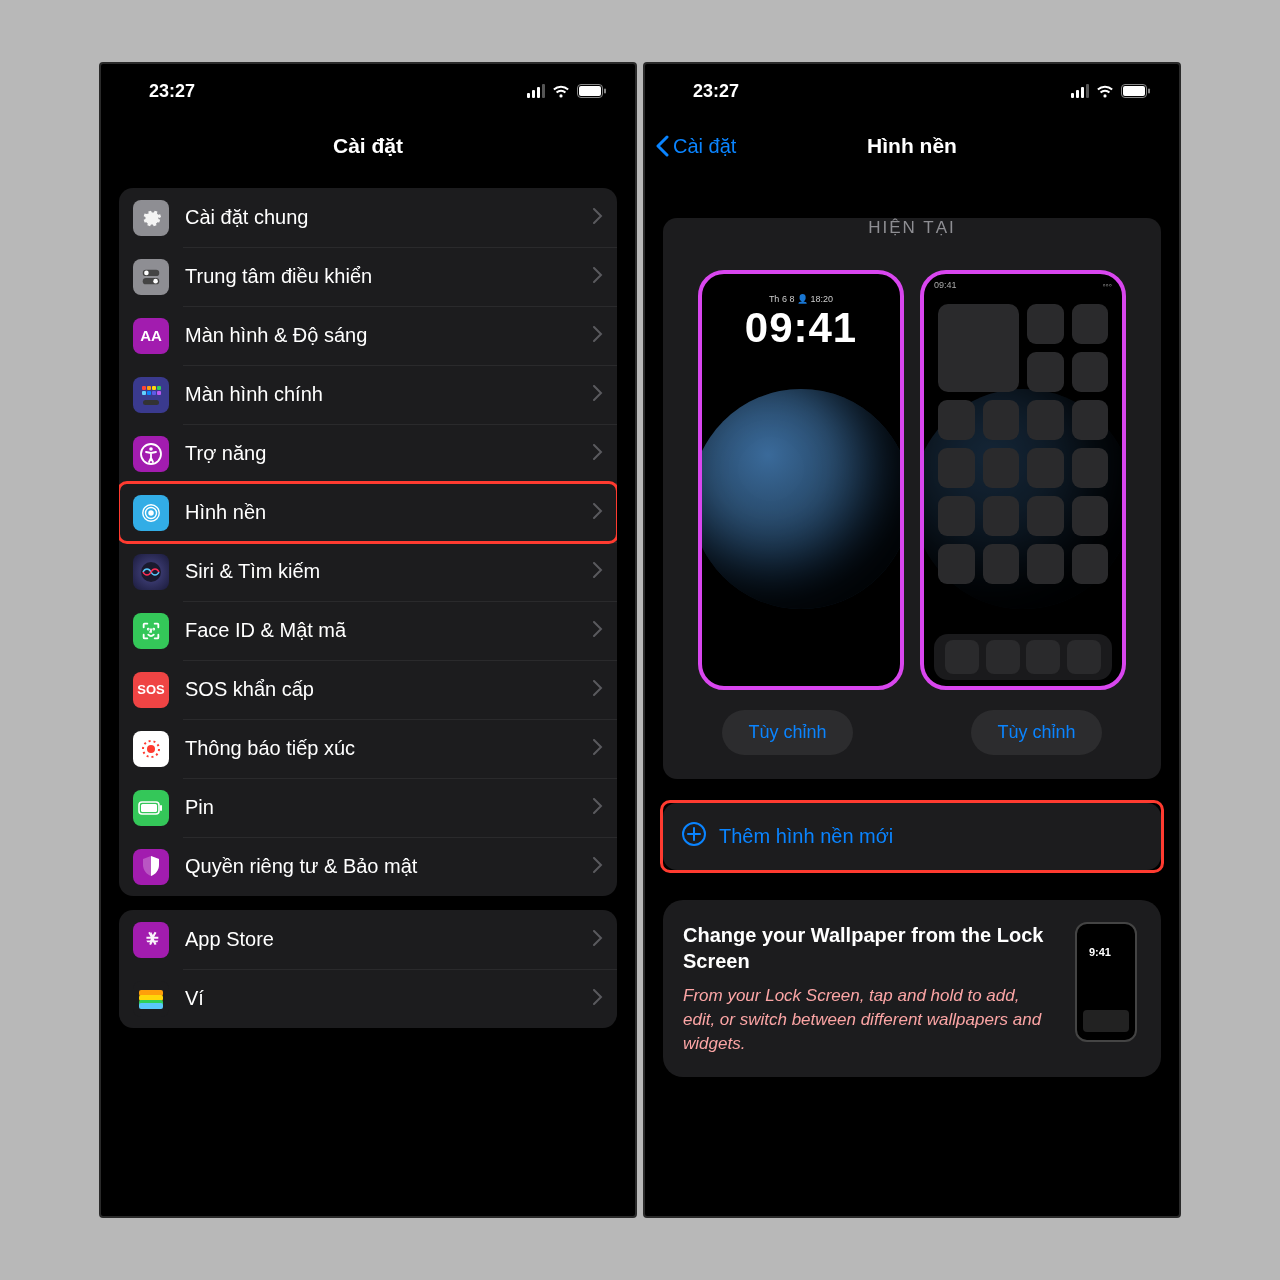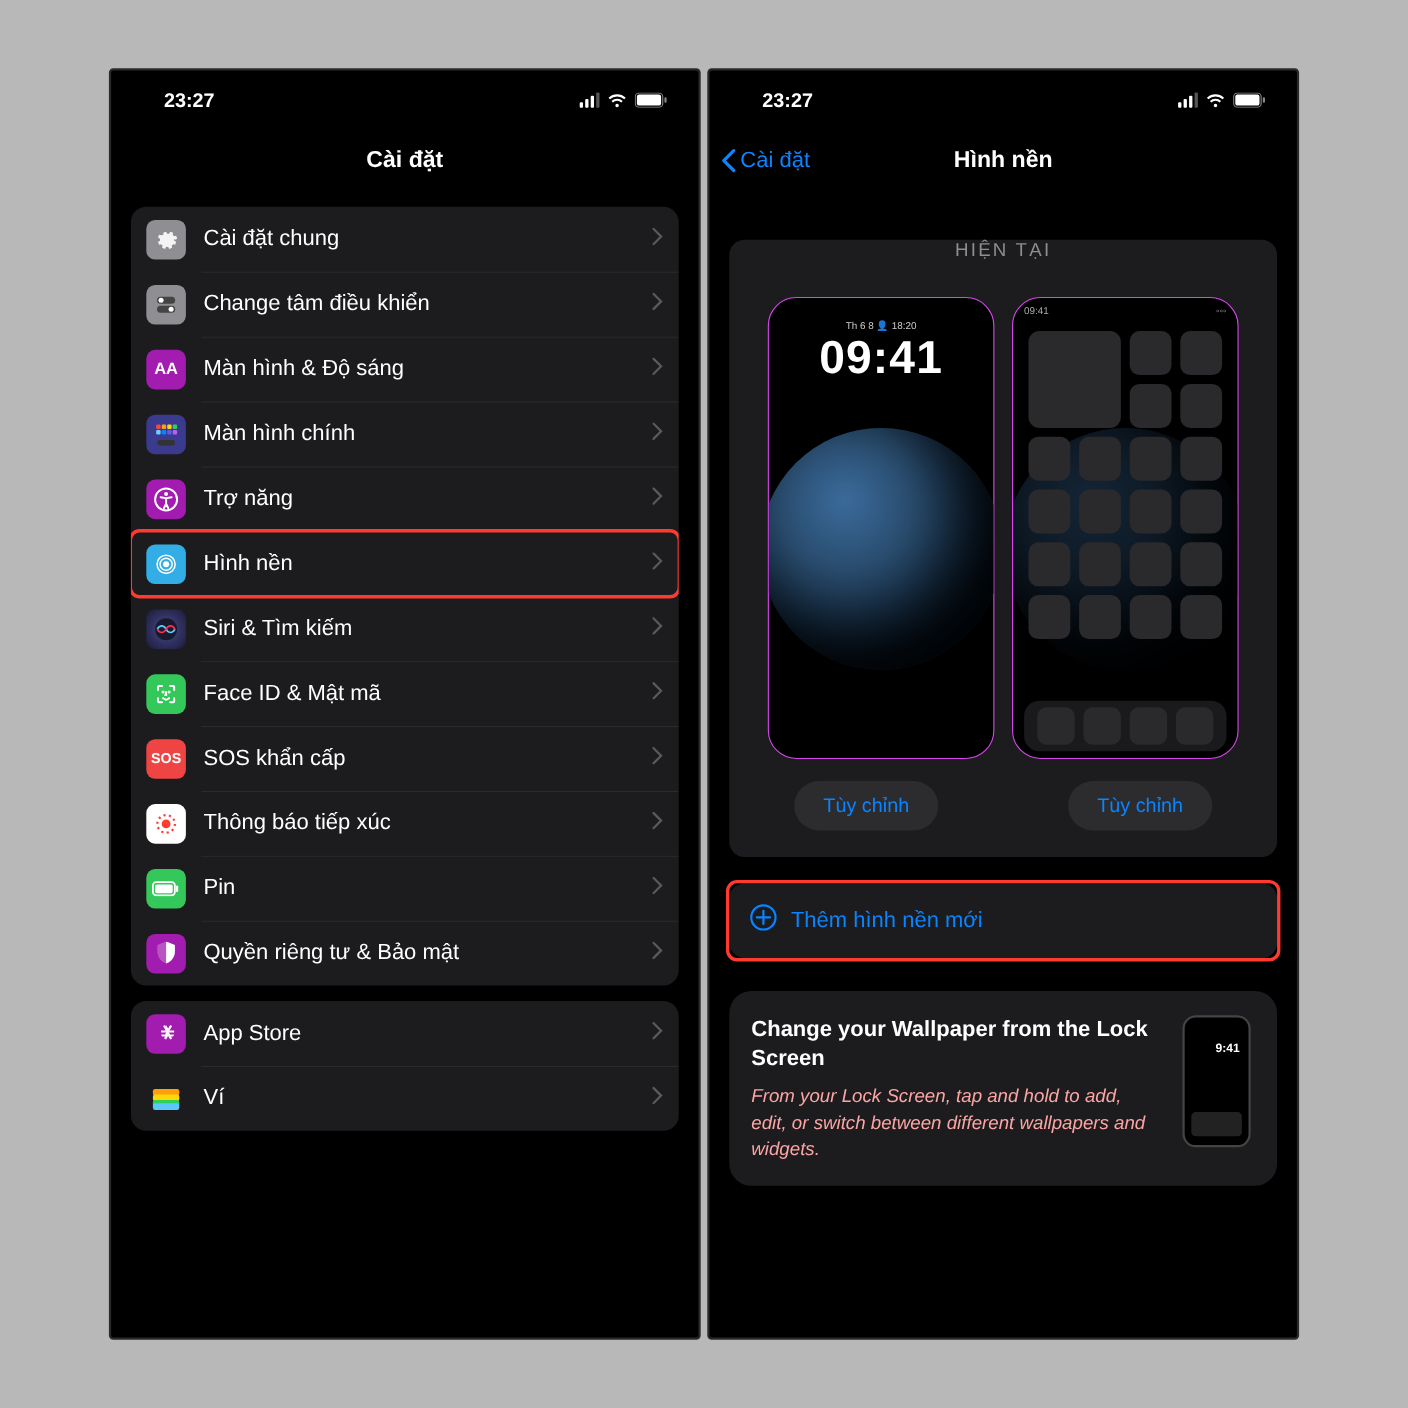--- a/index.html
+++ b/index.html
@@ -116,21 +116,21 @@
     display: flex;
     justify-content: center;
     gap: 16px;
     padding-top: 18px;
   }
   .phone-preview {
     width: 206px;
     height: 420px;
     background: #000;
     border-radius: 26px;
-    border: 1px solid #d946ef;
+    border: 4px solid #d946ef;
     position: relative;
     overflow: hidden;
   }
   .earth-bg {
     position:absolute; left:50%; top:52%;
     width: 220px; height: 220px;
     transform: translate(-50%, -45%);
     border-radius: 50%;
     background: radial-gradient(circle at 35% 30%, #3a6a9a 0%, #2a4d6f 30%, #0a1a2a 70%);
     box-shadow: inset -30px -30px 60px rgba(0,0,0,.9);
@@ -194,21 +194,21 @@
   .tip-text h3 { font-size: 20px; font-weight: 600; color:#fff; margin-bottom: 10px; line-height:1.3;}
   .tip-text p { font-size: 17px; color: #fca5a5; line-height: 1.4; font-style: italic;}
   .tip-mini {
     width: 70px; flex-shrink: 0;
     display:flex; align-items:flex-start; justify-content:center;
   }
   .mini-phone {
     width: 62px; height: 120px; border-radius: 12px; border:2px solid #444;
     background:#000; position:relative;
   }
-  .mini-phone .mt { position:absolute; top:22px; right:8px; font-size:11px; color:#fff; font-weight:600;}
+  .mini-phone .mt { position:absolute; top:22px; right:24px; font-size:11px; color:#fff; font-weight:600;}
   .mini-phone .mw { position:absolute; bottom:8px; left:6px; right:6px; height:22px; background:#222; border-radius:4px;}
   
   .bg-gray{background:#8e8e93}.bg-blue{background:#a21caf}
   .bg-cyan{background:#32ade6}.bg-green{background:#34c759}.bg-red{background:#ef4444}
   .bg-white{background:#fff}.bg-purple{background: radial-gradient(circle,#4a4a8a,#1a1a3a);}
 </style>
 </head>
 <body>
 
 <div class="device-wrap">
@@ -256,21 +256,21 @@
       </div>
       <div class="list-row">
         <div class="row-icon bg-gray">
             <svg width="22" height="22" viewBox="0 0 24 24">
               <rect x="3" y="4" width="18" height="7" rx="3.5" fill="#444"></rect>
               <circle cx="7" cy="7.5" r="2.5" fill="#fff"></circle>
               <rect x="3" y="13" width="18" height="7" rx="3.5" fill="#444"></rect>
               <circle cx="17" cy="16.5" r="2.5" fill="#fff"></circle>
             </svg>
           </div>
-        <div class="row-label">Change tâm điều khiển</div>
+        <div class="row-label">Trung tâm điều khiển</div>
         <span class="chevron"><svg width="10" height="16" viewBox="0 0 10 16">
               <path d="M1 1l7 7-7 7" stroke="currentColor" stroke-width="2" fill="none" stroke-linecap="round"></path>
             </svg></span>
       </div>
       <div class="list-row">
         <div class="row-icon bg-blue" style="font-size:15px;">AA</div>
         <div class="row-label">Màn hình &amp; Độ sáng</div>
         <span class="chevron"><svg width="10" height="16" viewBox="0 0 10 16">
               <path d="M1 1l7 7-7 7" stroke="currentColor" stroke-width="2" fill="none" stroke-linecap="round"></path>
             </svg></span>

